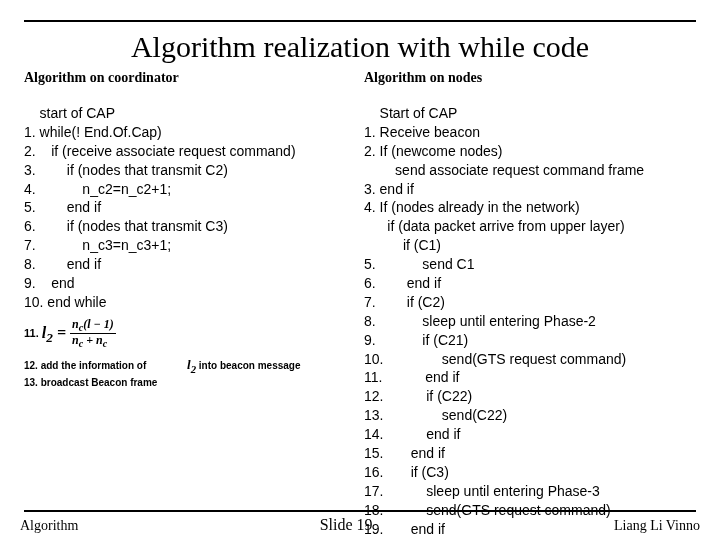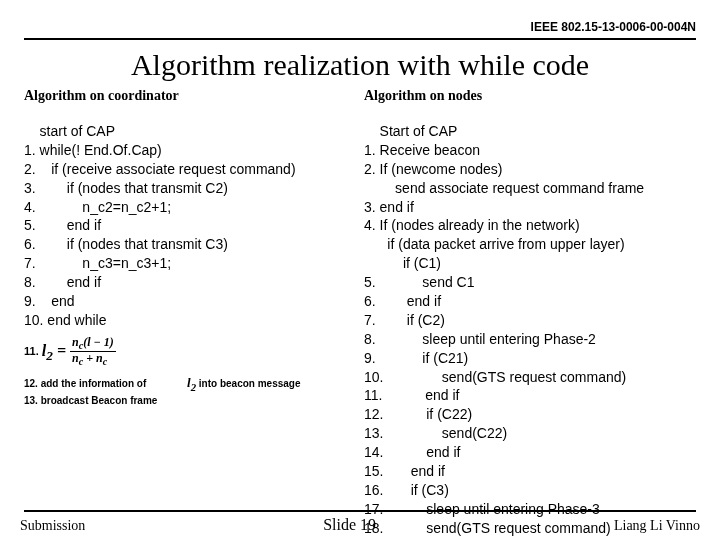--- a/index.html
+++ b/index.html
@@ -106,21 +106,20 @@
     font-style: italic;
     font-family: "Times New Roman", serif;
     font-size: 13px;
     margin-left: 38px;
   }
 </style>
 </head>
 <body>
 
 <div class="page">
-  <div class="doc-id">IEEE 802.15-13-0006-00-004N</div>
   <div class="top-rule"></div>
   <h1 class="title">Algorithm realization with while code</h1>
 
   <div class="columns">
     <div class="col">
       <div class="subhead">Algorithm on coordinator</div>
       <div class="code">    start of CAP
 1. while(! End.Of.Cap)
 2.    if (receive associate request command)
 3.        if (nodes that transmit C2)
@@ -176,17 +175,17 @@
 19.       end if
 20. end if
     End of CAP</div>
     </div>
   </div>
 </div>
 
 <div class="footer">
   <div class="bottom-rule"></div>
   <div class="footer-row">
-    <span>Submission</span>
+    <span>Algorithm</span>
     <span class="slide-num">Slide 19</span>
     <span>Liang Li Vinno</span>
   </div>
 </div>
 
 </body></html>

